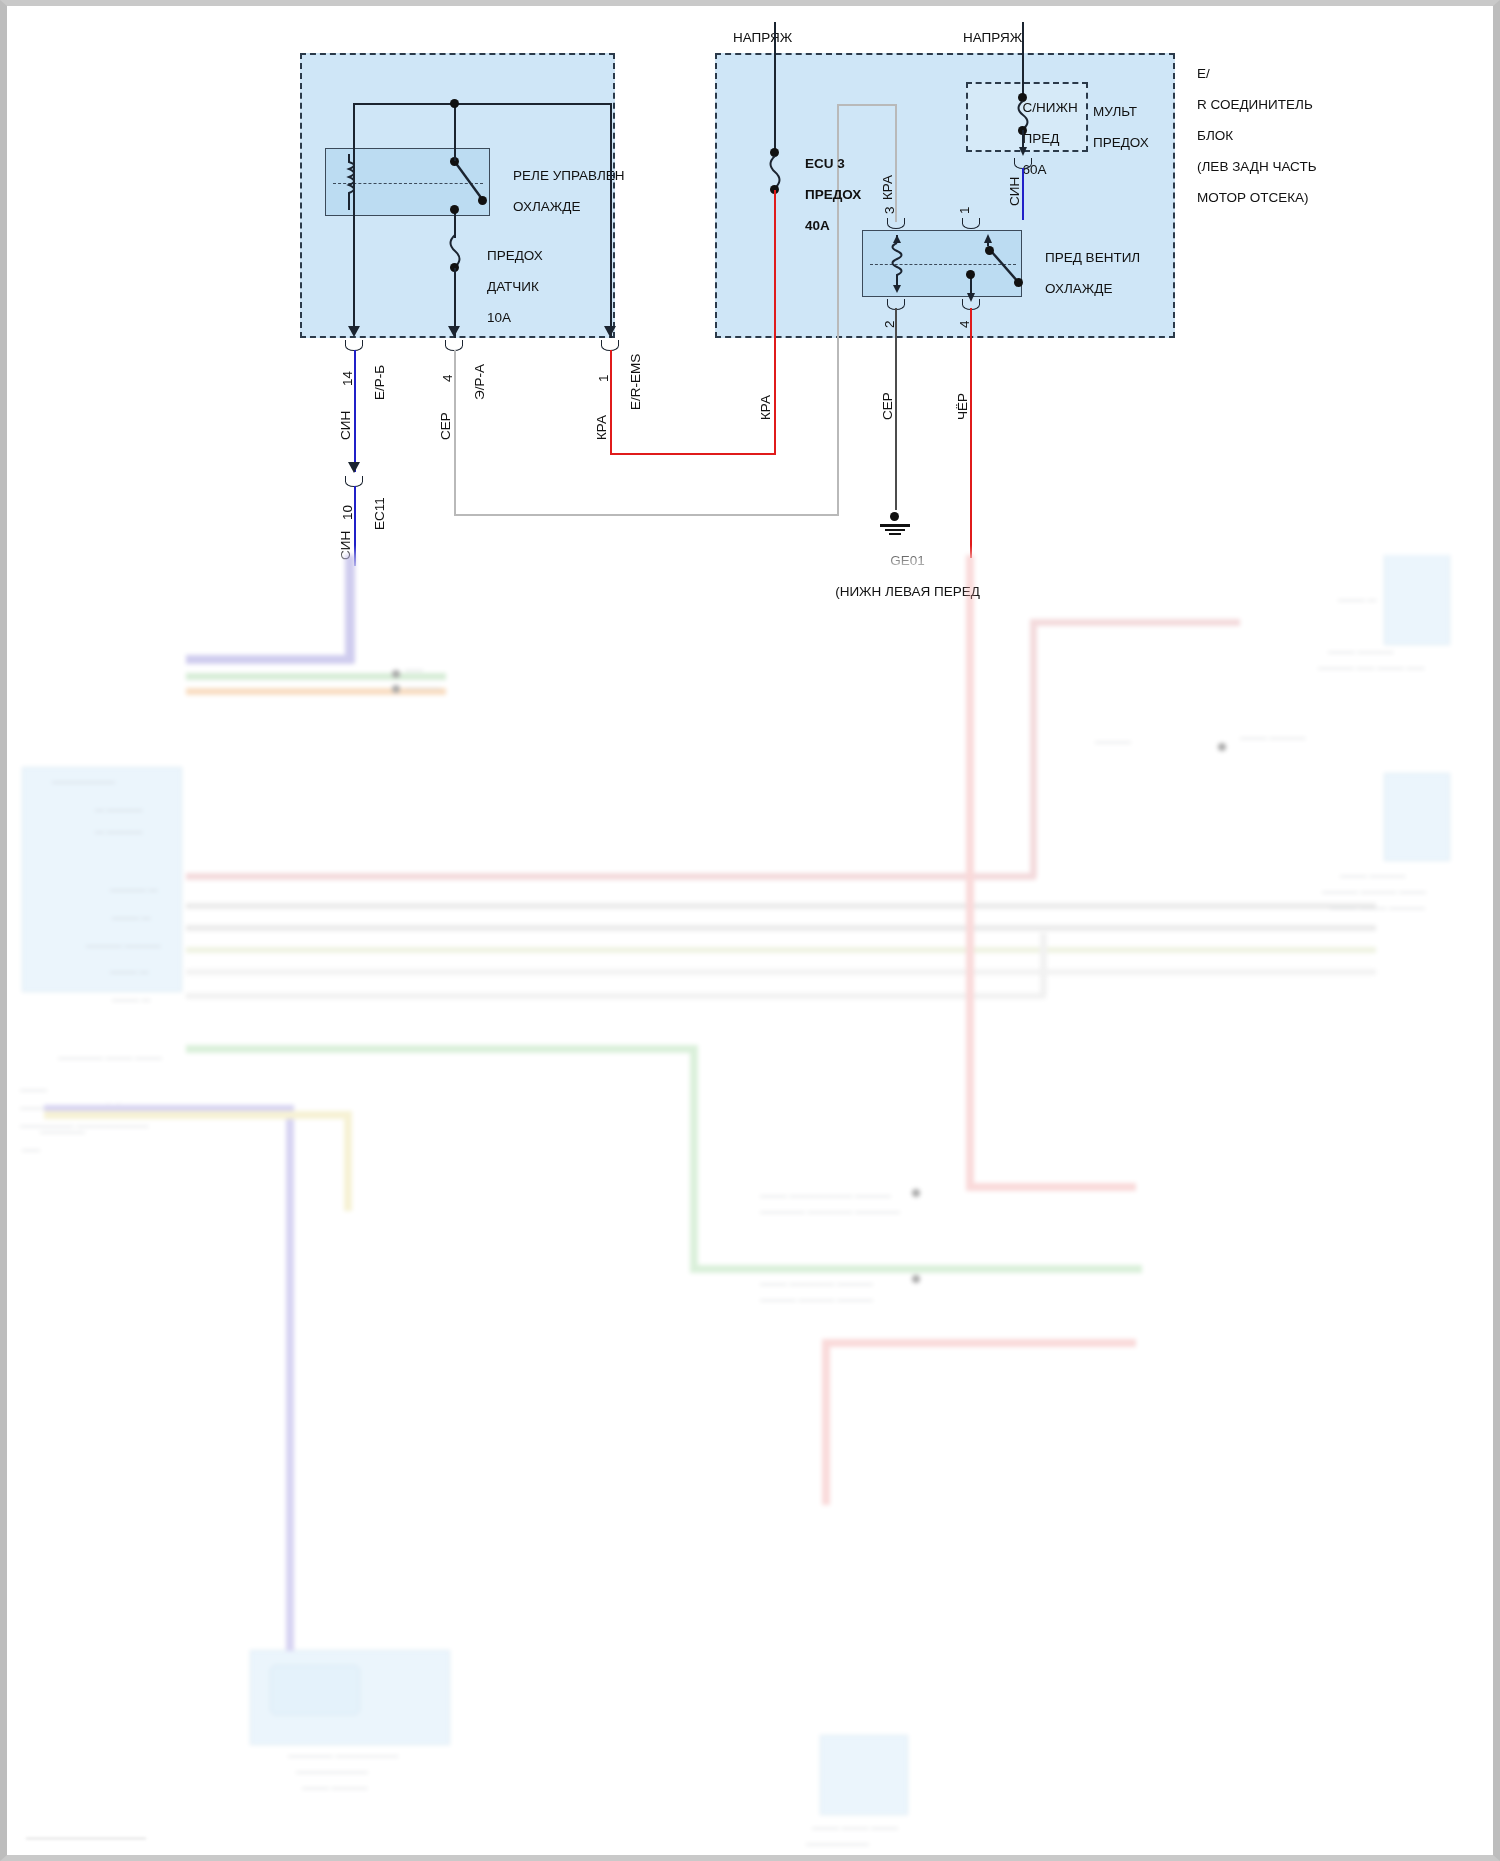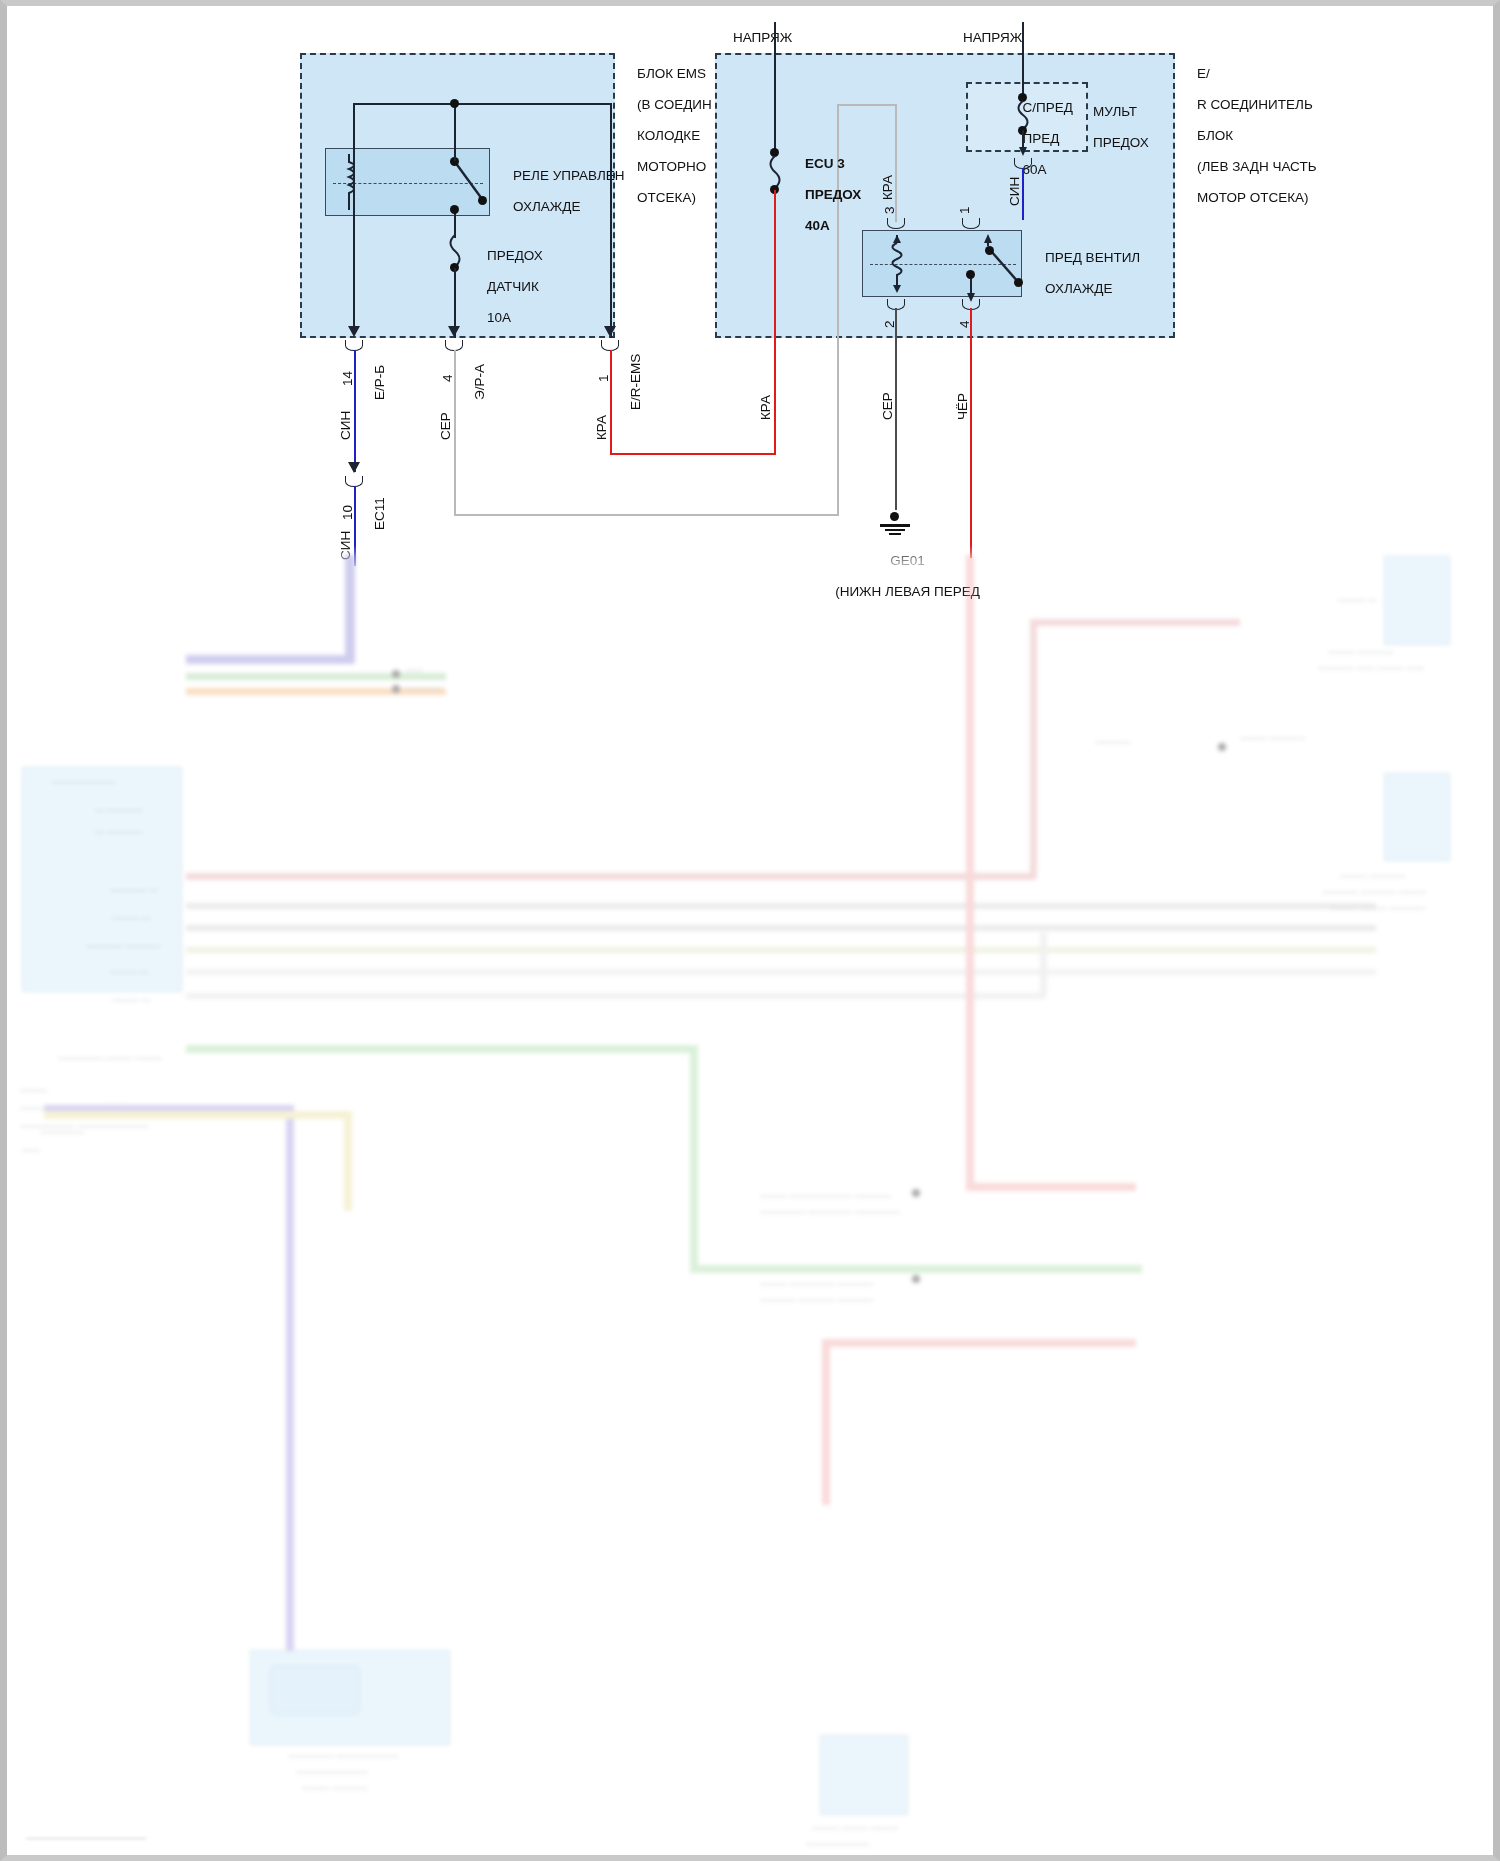--- a/index.html
+++ b/index.html
@@ -80,27 +80,20 @@
   <div class="lbl center" style="left:700px; top:14px; width:110px;">
     <span>НАПРЯЖ</span><br>
     <span>ОТ АККУМ</span>
   </div>
   <div class="lbl center" style="left:930px; top:14px; width:110px;">
     <span>НАПРЯЖ</span><br>
     <span>ОТ АККУМ</span>
   </div>
 
   <div class="dashbox" style="left:300px; top:53px; width:315px; height:285px;"></div>
-  <div class="lbl" style="left:622px; top:50px;">
-    <span>БЛОК EMS</span><br>
-    <span>(В СОЕДИН</span><br>
-    <span>КОЛОДКЕ</span><br>
-    <span>МОТОРНО</span><br>
-    <span>ОТСЕКА)</span>
-  </div>
 
   <div class="dashbox" style="left:715px; top:53px; width:460px; height:285px;"></div>
   <div class="lbl" style="left:1182px; top:50px;">
     <span>E/</span><br>
     <span>R СОЕДИНИТЕЛЬ</span><br>
     <span>БЛОК</span><br>
     <span>(ЛЕВ ЗАДН ЧАСТЬ</span><br>
     <span>МОТОР ОТСЕКА)</span>
   </div>
 
@@ -245,21 +238,21 @@
   <div class="vlbl" style="left:955px; top:420px;">ЧЁР</div>
 
   <div class="thin v" style="left:1022px; top:22px; height:75px;"></div>
   <div class="dot" style="left:1018px; top:93px;"></div>
   <svg class="svgpane" style="left:1012px; top:100px; width:22px; height:30px;">
     <path d="M11 1 Q2 8 11 15 Q20 22 11 29" fill="none" stroke="#1b2430" stroke-width="2"></path>
   </svg>
   <div class="dot" style="left:1018px; top:126px;"></div>
   <div class="lbl" style="left:1000px; top:84px; left:1000px;">
     <span style="position:absolute; left:0; top:0; white-space:pre;">
-      <span>С/ПРЕД</span><br>
+      <span>С/НИЖН</span><br>
       <span>ПРЕД</span><br>
       <span>60A</span>
     </span>
   </div>
   <svg class="svgpane" style="left:1012px; top:130px; width:22px; height:28px;">
     <line x1="11" y1="0" x2="11" y2="18" stroke="#1b2430" stroke-width="2"></line>
     <polygon points="11,26 7,17 15,17" fill="#1b2430"></polygon>
   </svg>
   <div class="cup" style="left:1014px; top:158px;"></div>
   <div class="wire v w-blu" style="left:1022px; top:168px; height:52px;"></div>

